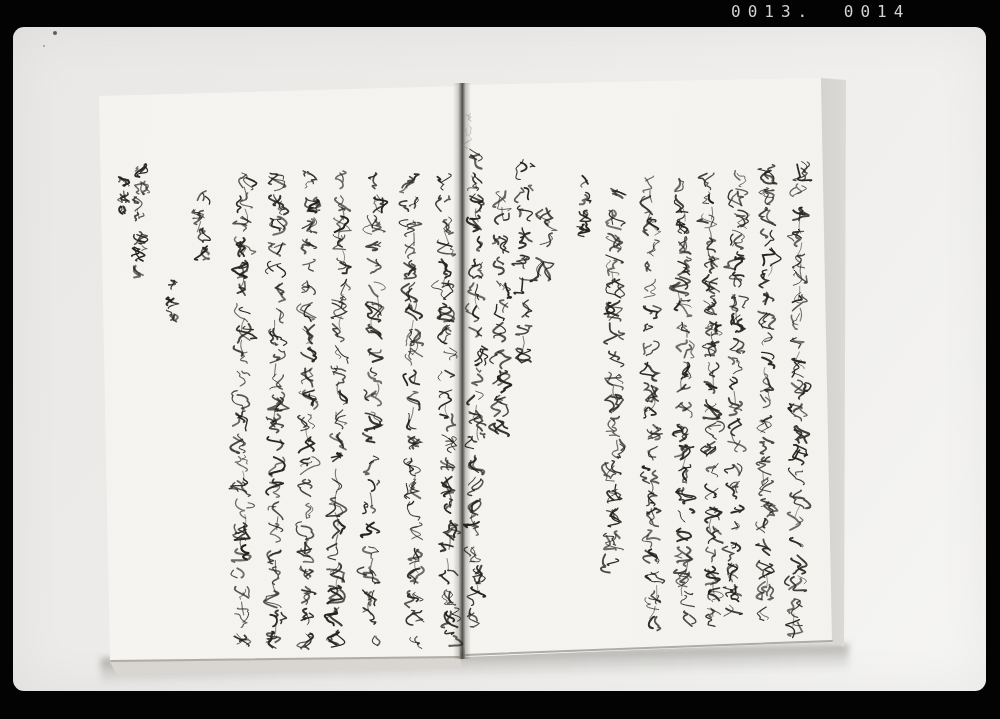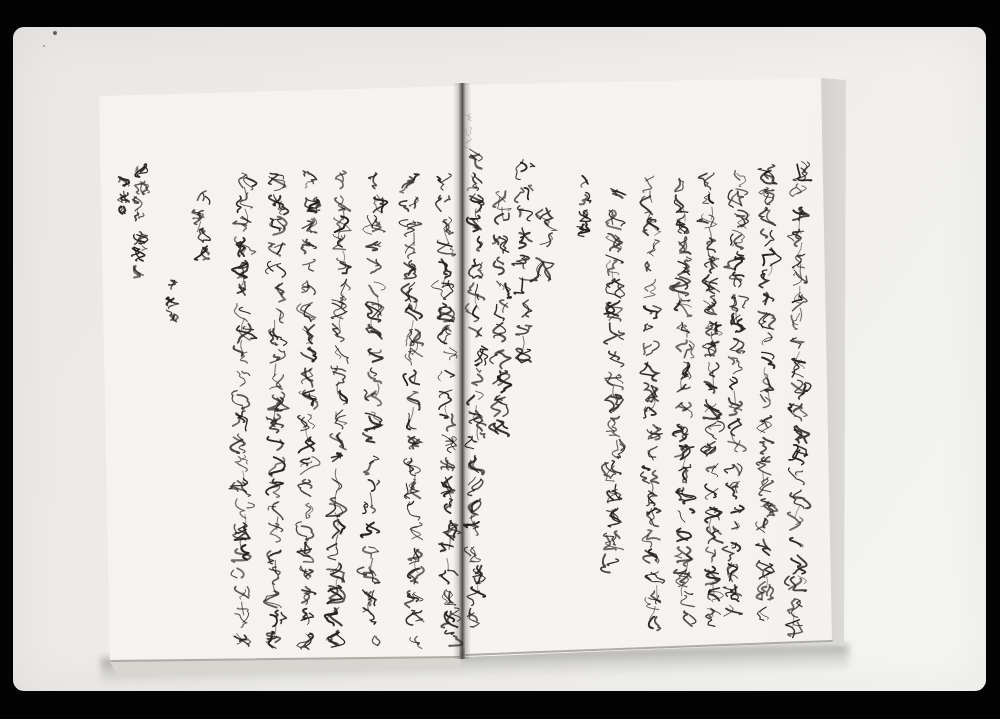--- a/index.html
+++ b/index.html
@@ -35,20 +35,21 @@
   #right-edge-line{left:452px;top:627px;width:368px;transform:rotate(-2.2deg);transform-origin:left center;}
   #under-sliver{position:absolute;left:0;top:0;width:973px;height:664px;
          clip-path:polygon(97px 635px,447px 631px,449px 641px,104px 648px);
          background:#d9d6d1;}
   #ink{position:absolute;left:0;top:0;}
 </style>
 </head>
 <body>
 
 <div id="stage">
+  <div id="counter">0013. 0014</div>
 
   <div id="photo">
     <div id="book-bottom-shadow"></div>
     <div id="under-sliver"></div>
     <div id="left-page"></div>
     <div id="right-page"></div>
     <div id="fore-edge"></div>
     <div id="gutter-shadow"></div>
     <div id="left-edge-line" class="edge-line"></div>
     <div id="right-edge-line" class="edge-line"></div>

